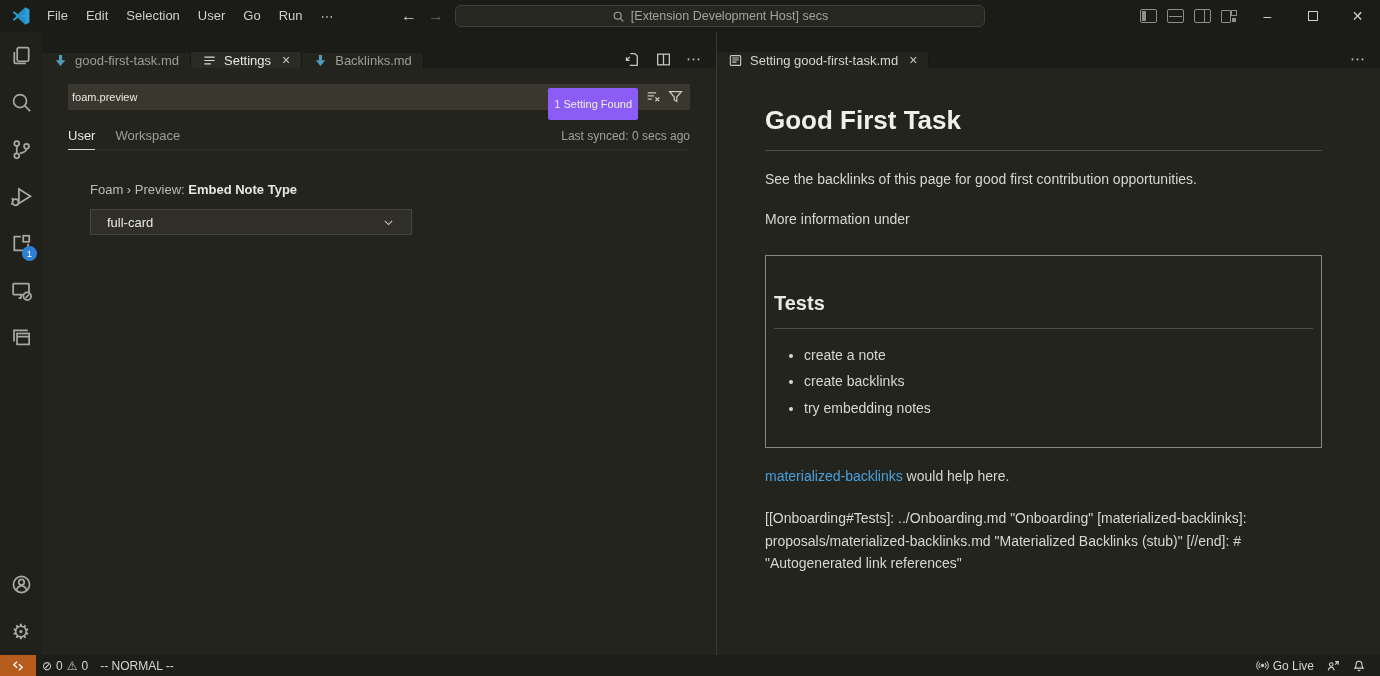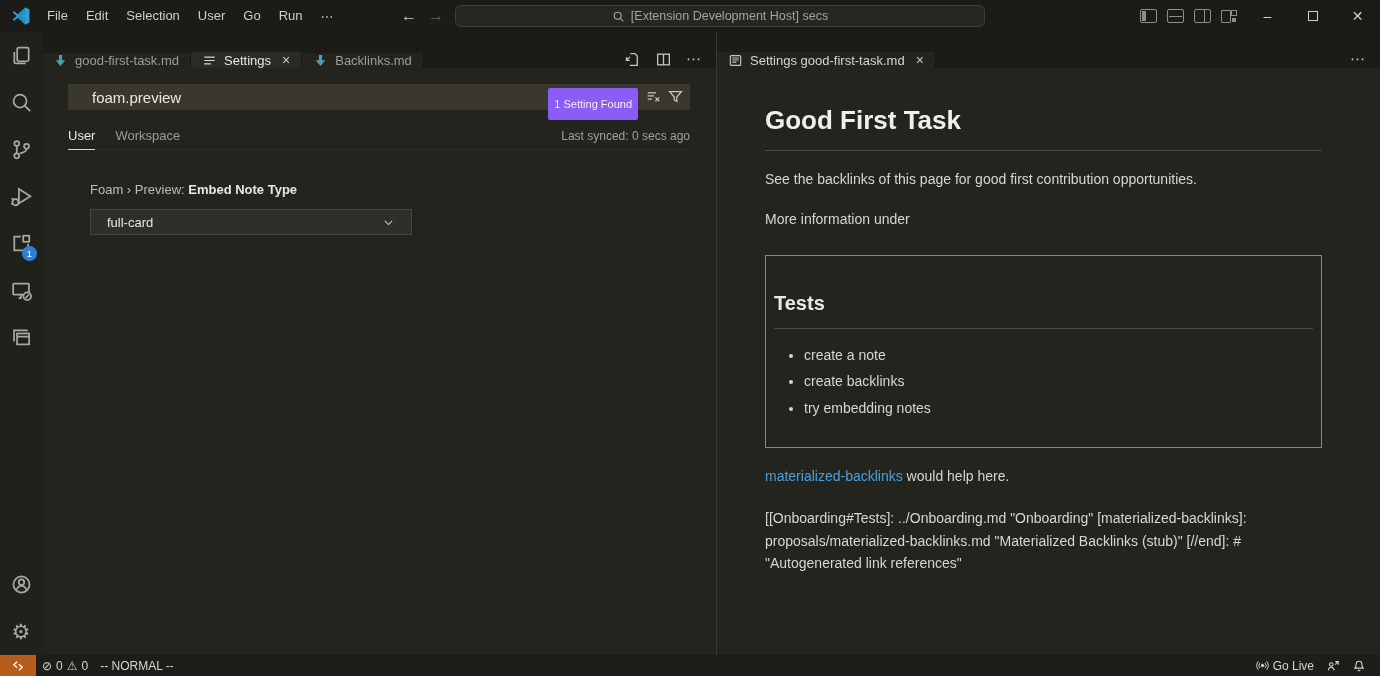--- a/index.html
+++ b/index.html
@@ -43,21 +43,21 @@
   .tabbar { height:36px; background:#1b1b17; display:flex; align-items:flex-end; flex:none; }
   .tab { display:flex; align-items:center; gap:7px; padding:0 11px; font-size:13px; color:#9d9d95; background:#24241e; border-right:1px solid #171713; cursor:default; }
   .tab.active { background:#2b2b25; color:#e8e8e2; }
   .tab .close { font-size:14px; color:#c8c8c2; margin-left:4px; }
   .tab-actions { margin-left:auto; display:flex; align-items:center; gap:14px; padding:0 14px; color:#c8c8c2; }
   .more-dots { font-size:15px; color:#c8c8c2; letter-spacing:1px; }
 
   
   .settings-body { padding:16px 26px 0 26px; }
   .search-row { position:relative; height:26px; background:#39372e; display:flex; align-items:center; }
-  .search-text { padding-left:24px; font-size:15px; color:#e8e8e2; }
+  .search-text { padding-left:4px; font-size:11px; color:#e8e8e2; }
   .results-badge { position:absolute; right:52px; top:4px; background:#8b5cf6; color:#f0f0ea; font-size:11px; padding:10px 6px; border-radius:2px; }
   .search-icon-btn { position:absolute; top:4px; color:#c8c8c0; }
   .clear-pos { right:28px; } .filter-pos { right:6px; }
   .scope-row { display:flex; align-items:flex-end; margin-top:14px; height:26px; border-bottom:1px solid #2e2e28; }
   .scope-tab { margin-right:20px; padding-bottom:6px; font-size:13px; color:#9d9d95; }
   .scope-tab.active { color:#e8e8e2; border-bottom:1px solid #d8d8d2; margin-bottom:-1px; }
   .last-synced { margin-left:auto; padding-bottom:6px; font-size:12px; color:#a0a098; }
   .setting-item { margin:32px 0 0 22px; }
   .setting-label { font-size:13px; }
   .setting-cat { color:#bdbdb5; }
@@ -282,21 +282,21 @@
 
   <div class="group-right">
     <div class="tabbar">
       <div class="tab" style="background:#24241e; color:#d5d5cd;">
         <span>
             <svg width="15" height="15" viewBox="0 0 16 16" fill="none" stroke="#c8c8c2" stroke-width="1.2">
               <rect x="2.5" y="2.8" width="11" height="10.4" rx="1"></rect>
               <path d="M4.5 5.3h7M4.5 7.5h7M4.5 9.7h4.5"></path>
             </svg>
           </span>
-        <span>Settings good-first-task.md</span>
+        <span>Setting good-first-task.md</span>
         <span class="close">×</span>
       </div>
       <div class="tab-actions">
         <span class="more-dots">⋯</span>
       </div>
     </div>
 
     <div class="preview-body">
       <div class="md-h1">Good First Task</div>
       <p class="md-p">See the backlinks of this page for good first contribution opportunities.</p>

